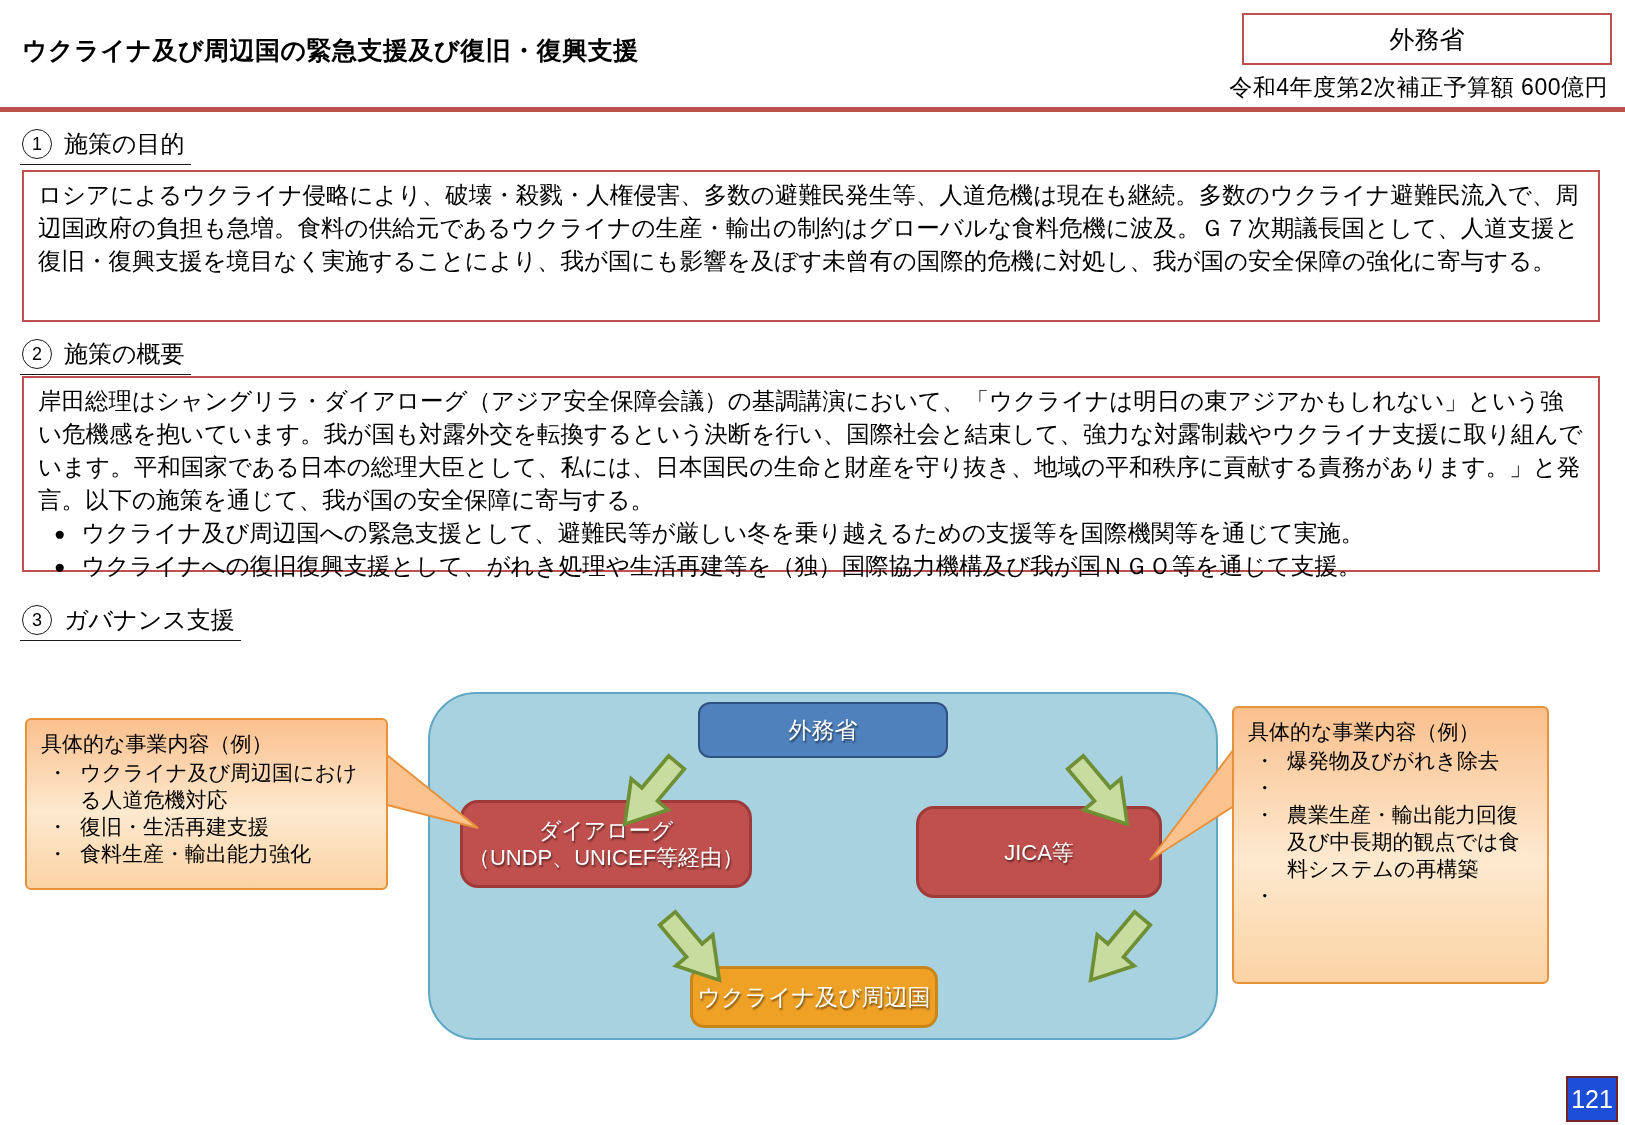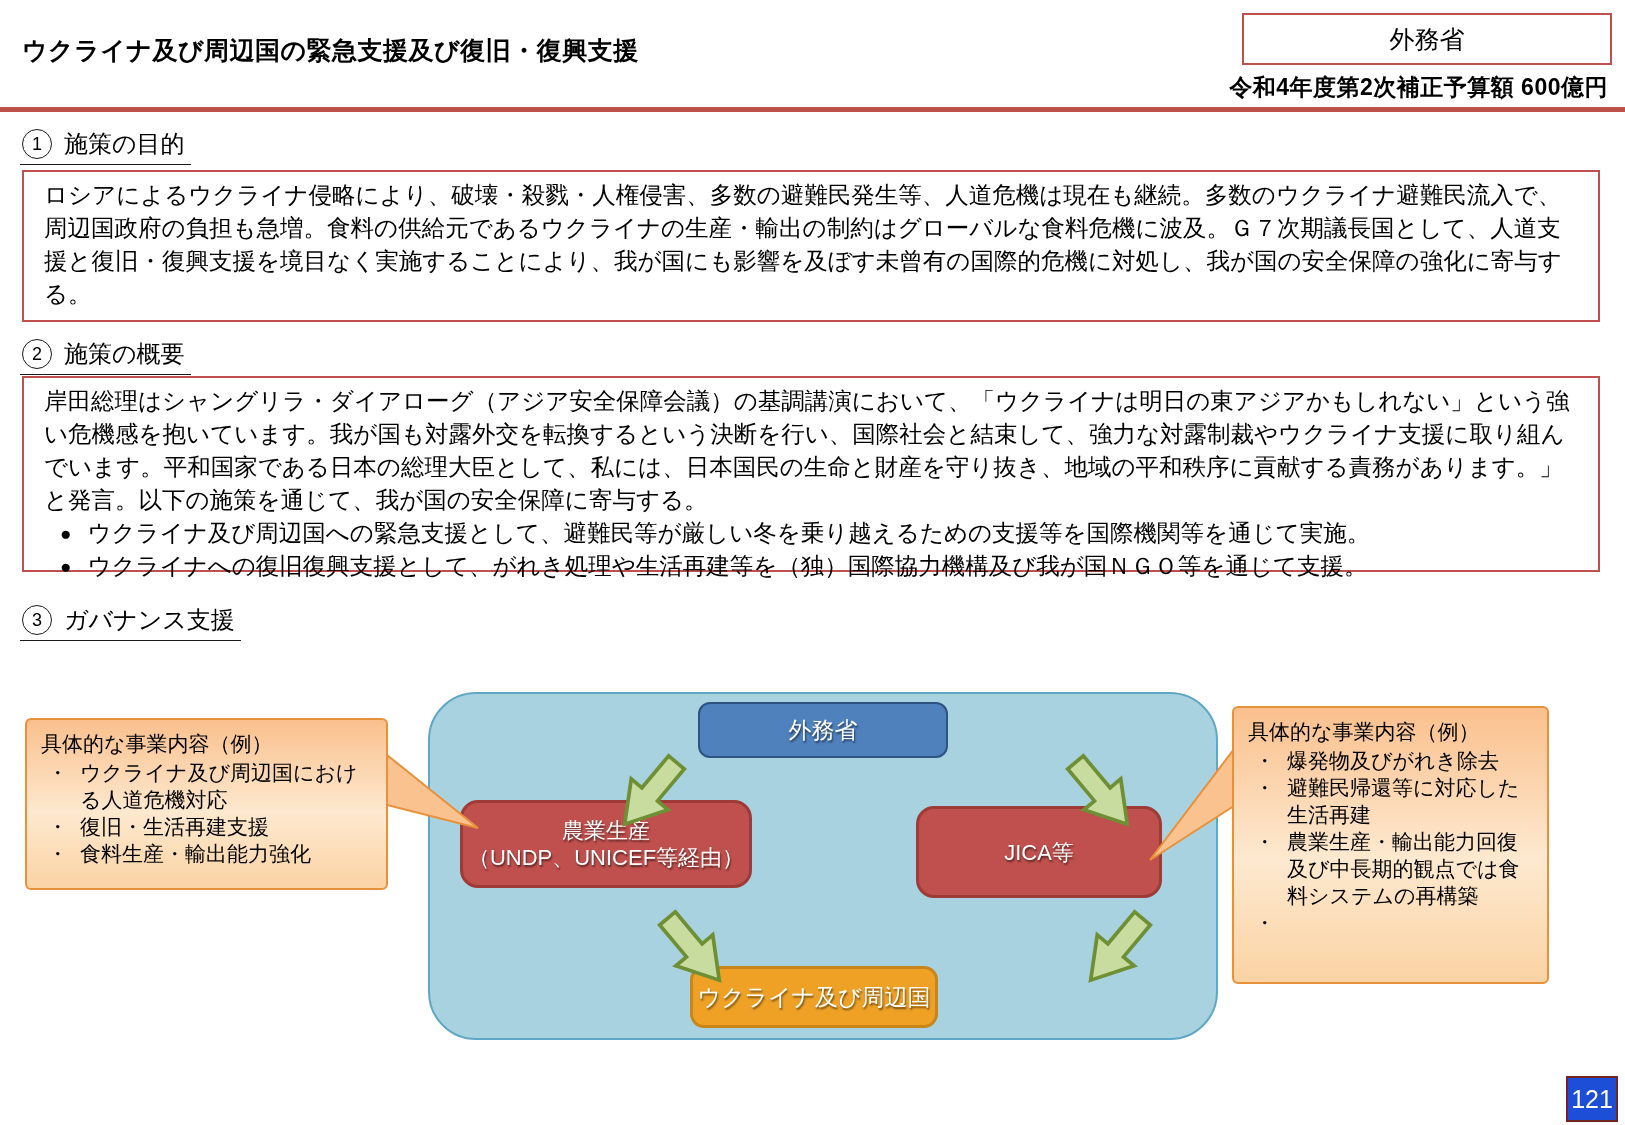--- a/index.html
+++ b/index.html
@@ -8,38 +8,38 @@
     font-family:"Liberation Sans","DejaVu Sans",sans-serif;color:#000;
   }
   .abs{position:absolute;}
 
   
   .title{left:22px;top:34px;font-size:25px;font-weight:bold;letter-spacing:.5px;}
   .ministry-box{
     left:1242px;top:13px;width:366px;height:48px;border:2px solid #C0504D;
     display:flex;align-items:center;justify-content:center;font-size:25px;background:#fff;
   }
-  .budget{right:17px;top:72px;font-size:23px;font-weight:bold;letter-spacing:.5px;}
+  .budget{right:17px;top:72px;font-size:23px;font-weight:normal;letter-spacing:.5px;}
   .divider{left:0;top:107px;width:1625px;height:5px;background:#BE504C;}
 
   
   .sec-heading{font-size:24px;display:flex;align-items:center;gap:12px;
     border-bottom:1.6px solid #1a1a1a;padding:0 6px 4px 2px;}
   .num-circle{
     width:28px;height:28px;border:1.6px solid #1a1a1a;border-radius:50%;
     display:inline-flex;align-items:center;justify-content:center;font-size:18px;flex:0 0 auto;
   }
   #sec1-heading{left:20px;top:128px;}
   #sec2-heading{left:20px;top:338px;}
   #sec3-heading{left:20px;top:604px;}
 
   
   .frame-box{
     left:22px;width:1578px;border:2px solid #C0504D;background:#fff;
-    font-size:23.5px;line-height:33px;padding:7px 20px;box-sizing:border-box;
+    font-size:23.5px;line-height:33px;padding:7px 14px;box-sizing:border-box;
   }
   #box1{top:170px;height:152px;}
   #box2{top:376px;height:196px;}
   .bullet-row{display:flex;gap:16px;padding-left:16px;align-items:flex-start;}
   .bullet-glyph{flex:0 0 auto;font-size:19px;line-height:33px;}
 
   
   .dg-container{
     left:428px;top:692px;width:790px;height:348px;background:#A9D2E0;
     border:2px solid #5FA8C5;border-radius:48px;box-sizing:border-box;
@@ -121,21 +121,21 @@
   <span class="num-circle">3</span>
   <span>ガバナンス支援</span>
 </div>
 
 <div class="abs dg-container"></div>
 
 <div class="abs dg-box dg-mofa">
   <span>外務省</span>
 </div>
 <div class="abs dg-box dg-red dg-intl">
-  <span>農業生産</span>
+  <span>ダイアローグ</span>
   <span>（UNDP、UNICEF等経由）</span>
 </div>
 <div class="abs dg-box dg-red dg-jica">
   <span>JICA等</span>
 </div>
 <div class="abs dg-box dg-ukr">
   <span>ウクライナ及び周辺国</span>
 </div>
 
 <svg class="abs dg-arrow" id="arrow1" viewBox="0 0 60 95">
@@ -178,21 +178,20 @@
 
 <div class="abs callout" id="callout-right">
   <div>具体的な事業内容（例）</div>
   <ul class="callout-list">
     <li>
       <span class="dot">・</span>
       <span>爆発物及びがれき除去</span>
     </li>
     <li>
       <span class="dot">・</span>
-      <span>避難民帰還等に対応した生活再建</span>
     </li>
     <li>
       <span class="dot">・</span>
       <span>農業生産・輸出能力回復及び中長期的観点では食料システムの再構築</span>
     </li>
     <li>
       <span class="dot">・</span>
     </li>
   </ul>
 </div>

